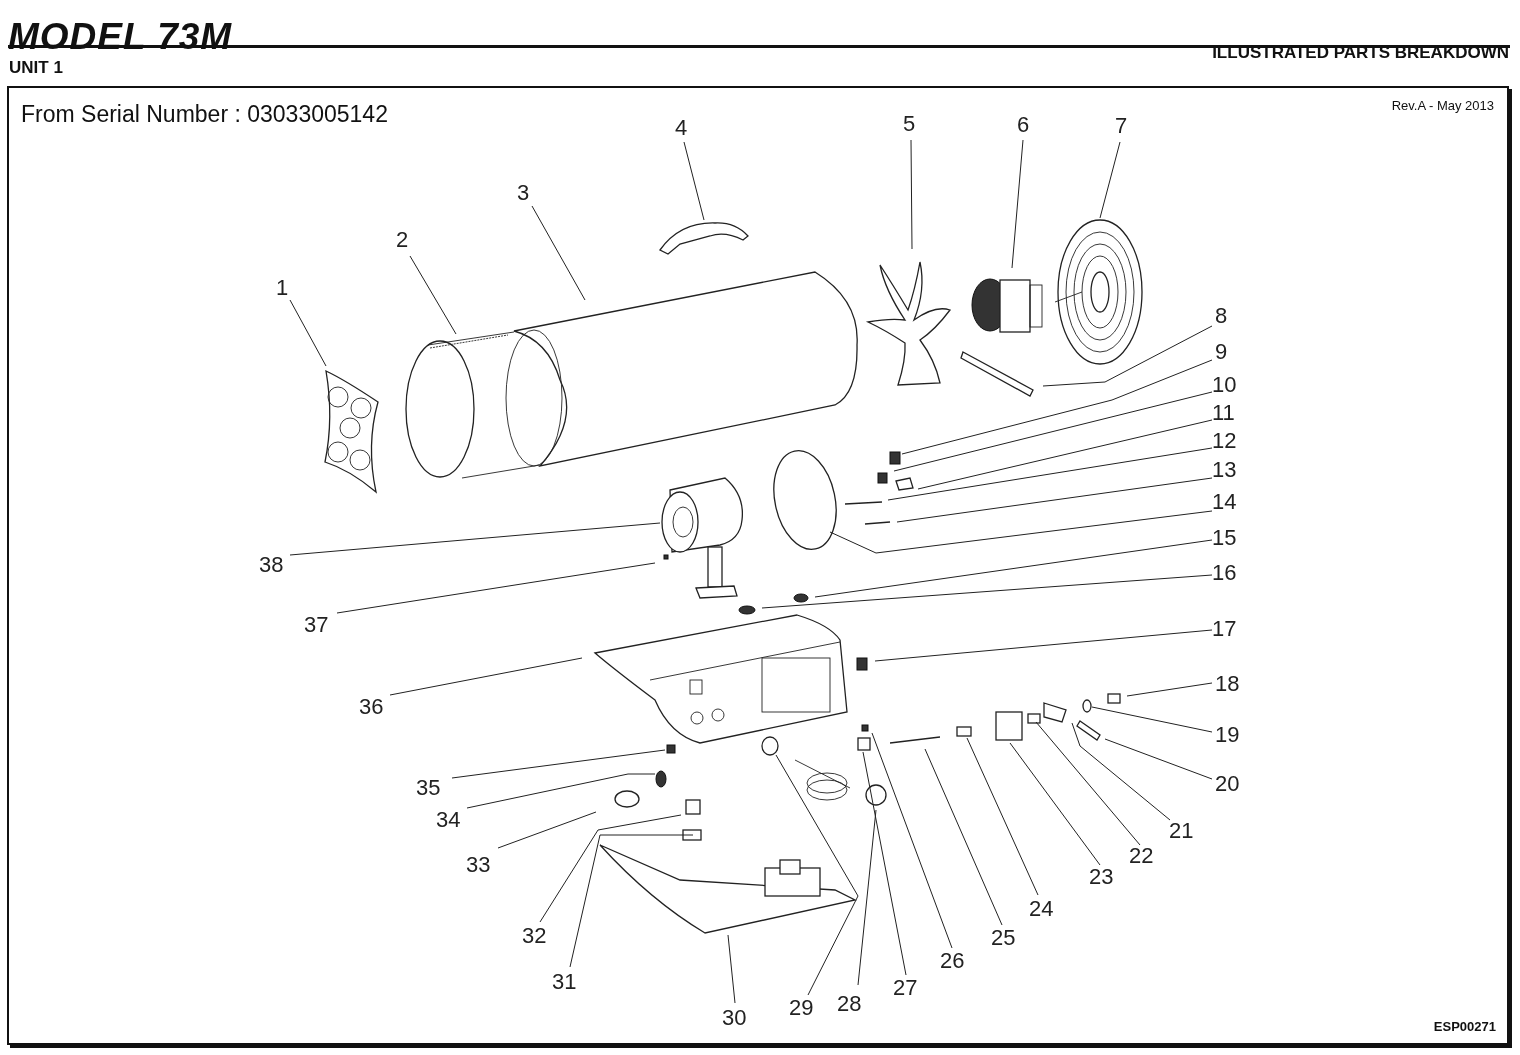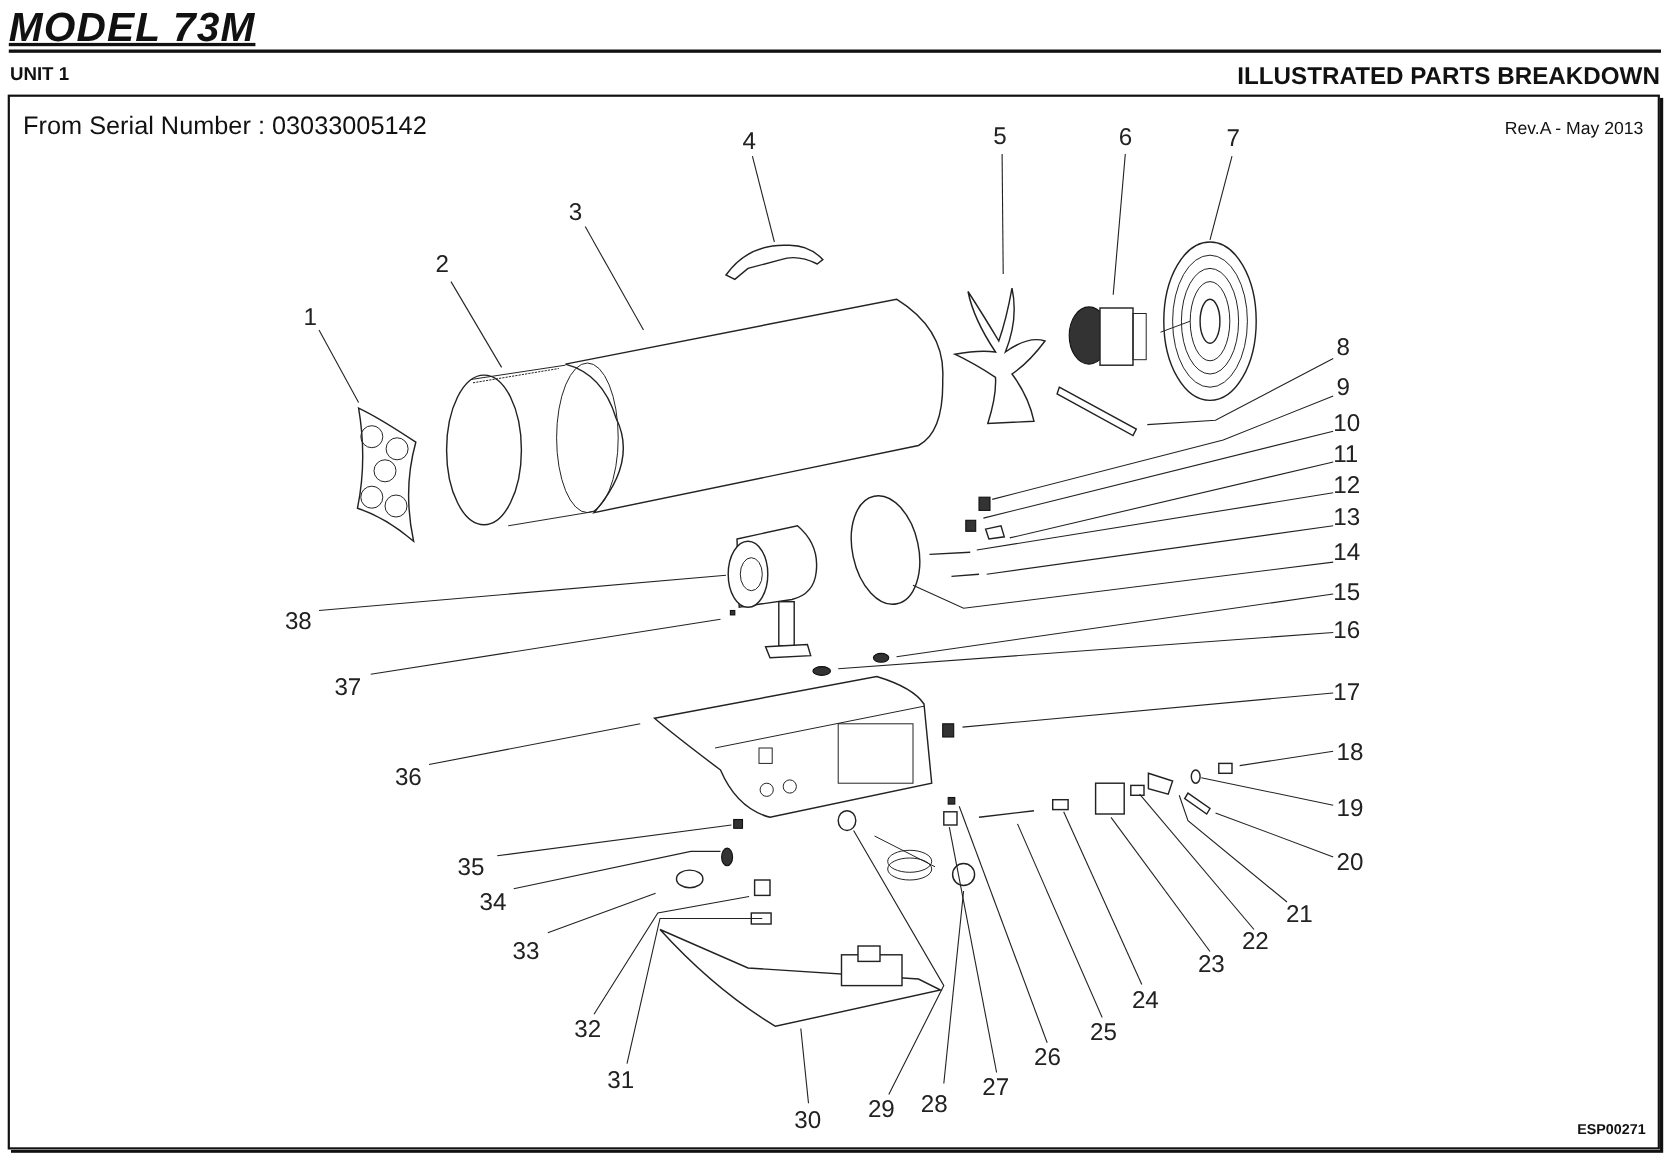--- a/index.html
+++ b/index.html
@@ -1,24 +1,24 @@
 <!DOCTYPE html>
 <html><head>
 <meta charset="utf-8">
 <style>
   html, body { margin:0; padding:0; background:#ffffff; }
   body { width:1520px; height:1055px; position:relative; overflow:hidden;
          font-family:"Liberation Sans", sans-serif; color:#111; }
-  .title { position:absolute; left:8px; top:4px; font-size:37px; font-weight:bold; font-style:italic; letter-spacing:1px;text-decoration:underline; }
+  .title { position:absolute; left:8px; top:16px; font-size:37px; font-weight:bold; font-style:italic; letter-spacing:1px; }
   .title-rule { position:absolute; left:8px; top:45px; width:1502px; height:3px; background:#111; }
   .unit { position:absolute; left:9px; top:58px; font-size:17px; font-weight:bold;text-align:right; }
-  .ipb { position:absolute; right:11px; top:56px; font-size:22px; font-weight:bold; }
+  .ipb { position:absolute; right:11px; top:43px; font-size:17px; font-weight:bold; }
   .frame { position:absolute; left:7px; top:86px; width:1498px; height:955px; border:2px solid #111; box-shadow:3px 3px 0 #111; }
   .serial { position:absolute; left:21px; top:101px; font-size:23px; }
-  .rev { position:absolute; right:26px; top:98px; font-size:16px;margin-top:11px; }
+  .rev { position:absolute; right:26px; top:98px; font-size:13px; }
   .code { position:absolute; right:24px; top:1019px; font-size:13px;font-weight:bold; }
   svg#diagram { position:absolute; left:0; top:0; }
   .callout { font-family:"Liberation Sans", sans-serif; font-size:22px; fill:#222; }
   .leader { stroke:#222; stroke-width:1; fill:none; }
   .part { stroke:#222; stroke-width:1.3; fill:#fff; }
   .part-thin { stroke:#222; stroke-width:0.9; fill:none; }
   .dark { fill:#333; stroke:#111; }
 </style>
 </head>
 <body>

